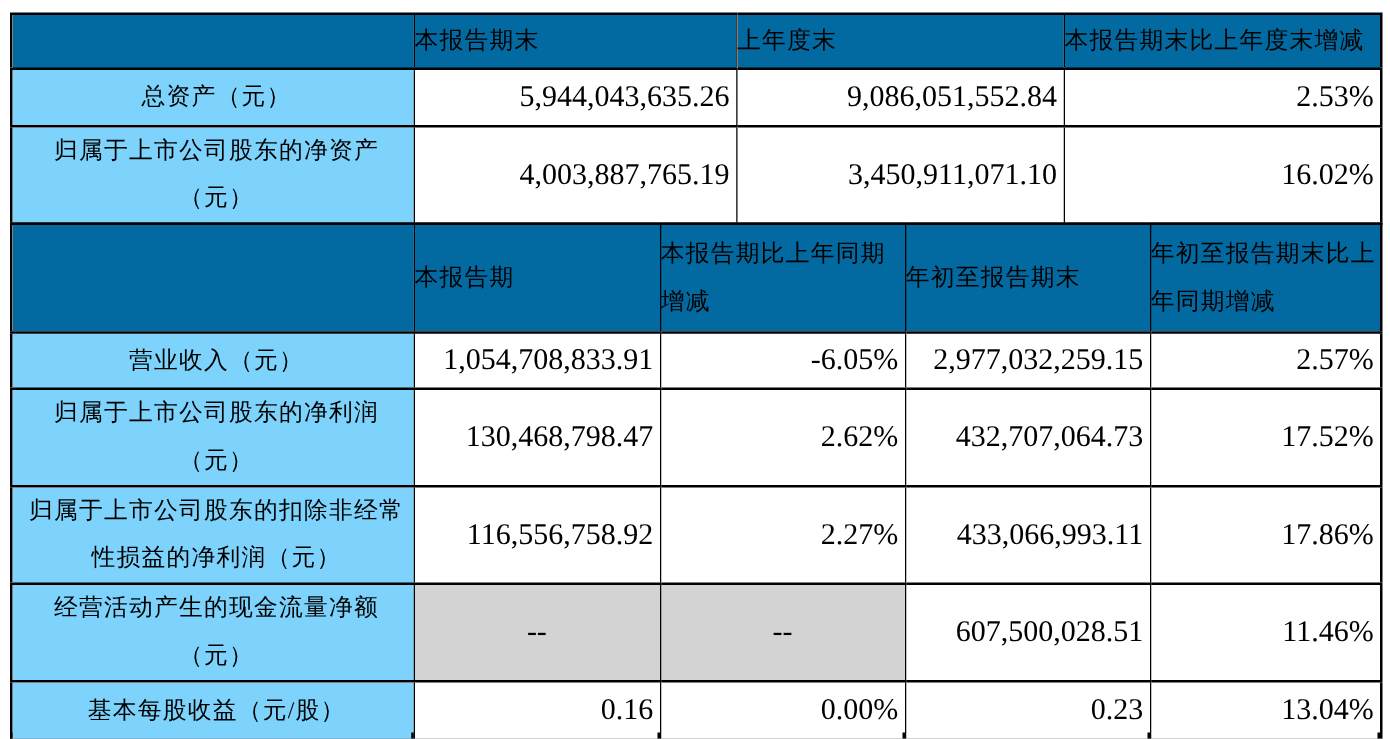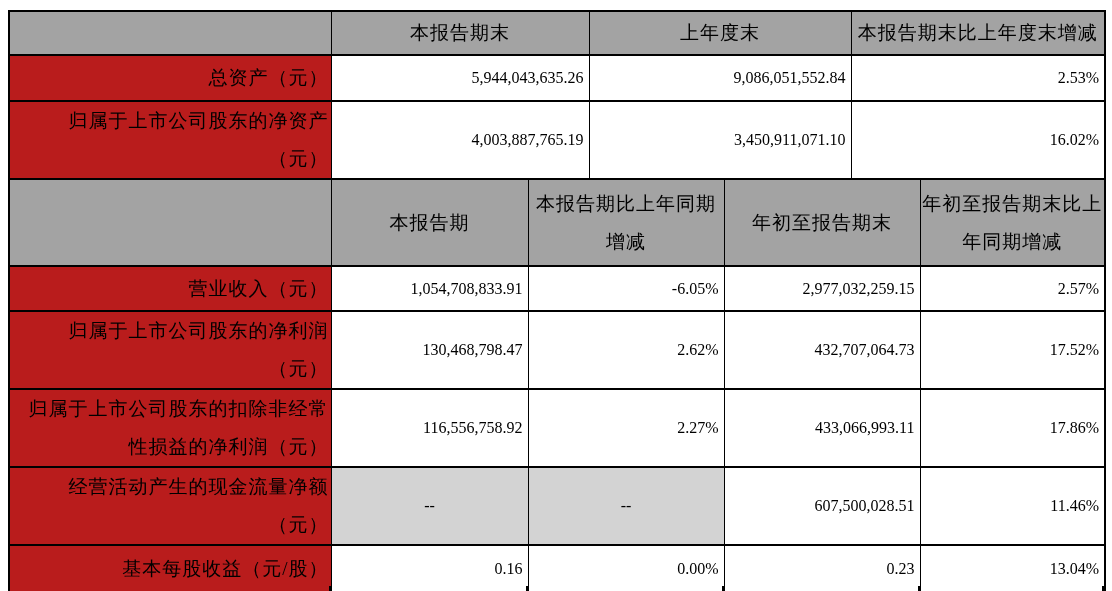--- a/index.html
+++ b/index.html
@@ -30,35 +30,35 @@
     width: 1096px;
     border: 2px solid #000000;
   }
   table.fin.second {
     margin-top: -2px; 
   }
   td {
     border: 1px solid #000000;
     border-top-width: 2px;
     border-bottom-width: 2px;
-    font-size: 16px;
+    font-size: 24px;
     padding: 0;
     overflow: hidden;
     vertical-align: middle;
   }
   td.hdr {
-    background: #a3a3a3;
-    text-align: center;
+    background: #0369a1;
+    text-align: left;
     font-size: 19px;
     line-height: 1.95;
     letter-spacing: 1px;
   }
   td.lbl {
-    background: #b91c1c;
-    text-align: right;
+    background: #7dd3fc;
+    text-align: center;
     font-size: 19px;
     line-height: 2.0;
     letter-spacing: 1px;
     padding-left: 8px;
     padding-right: 2px;
   }
   td.num {
     background: #ffffff;
     text-align: right;
     padding-right: 5px;

